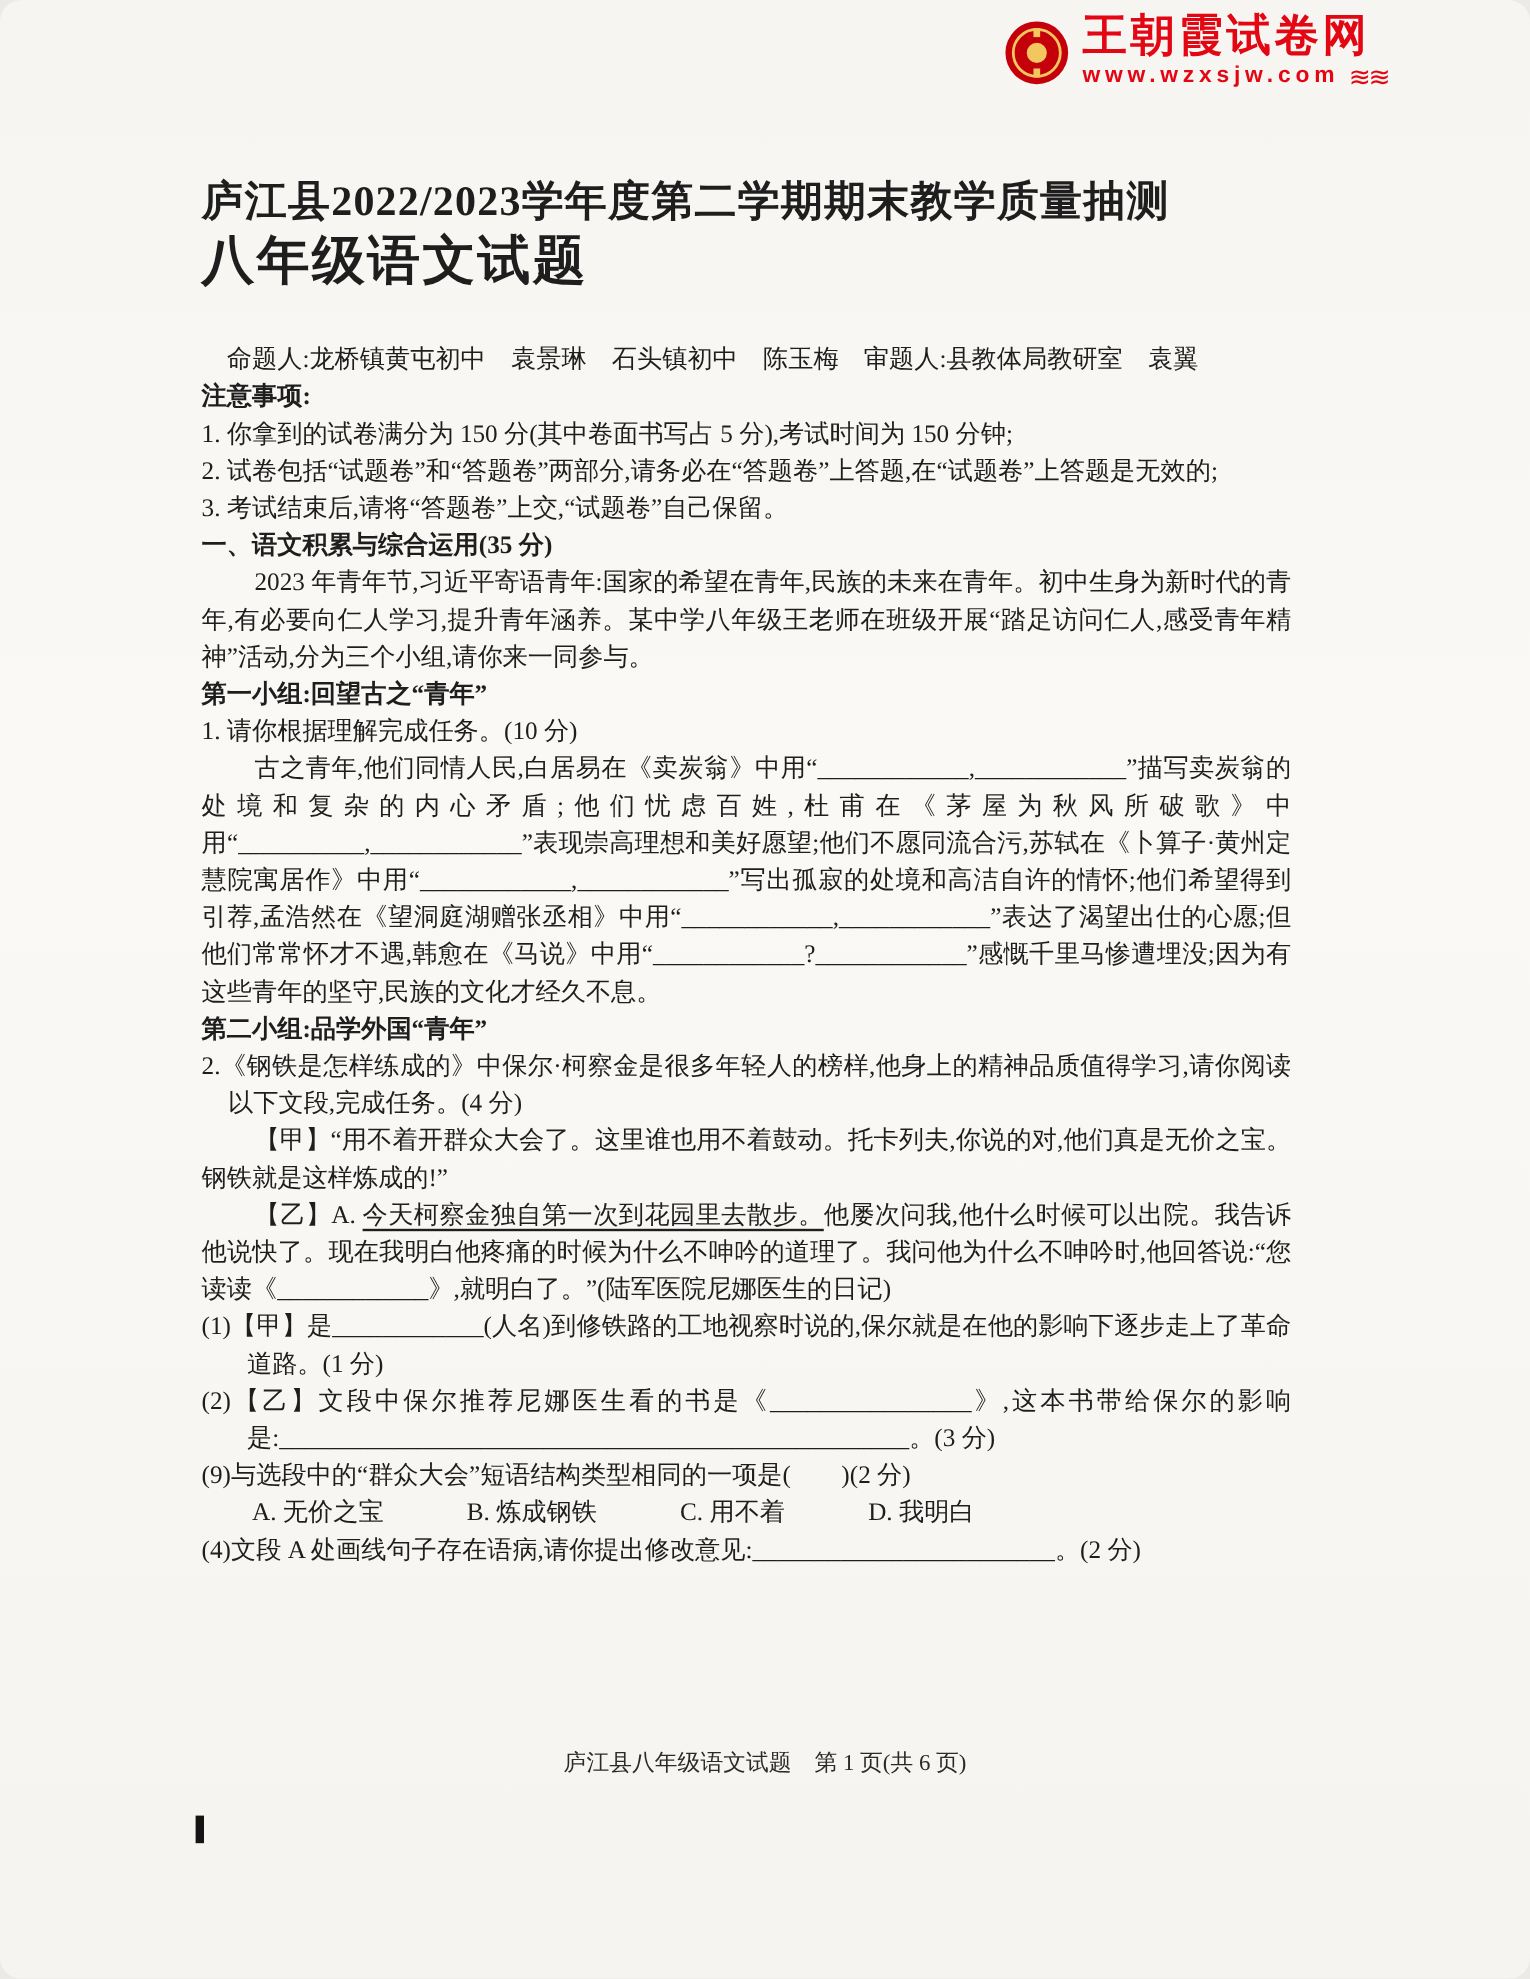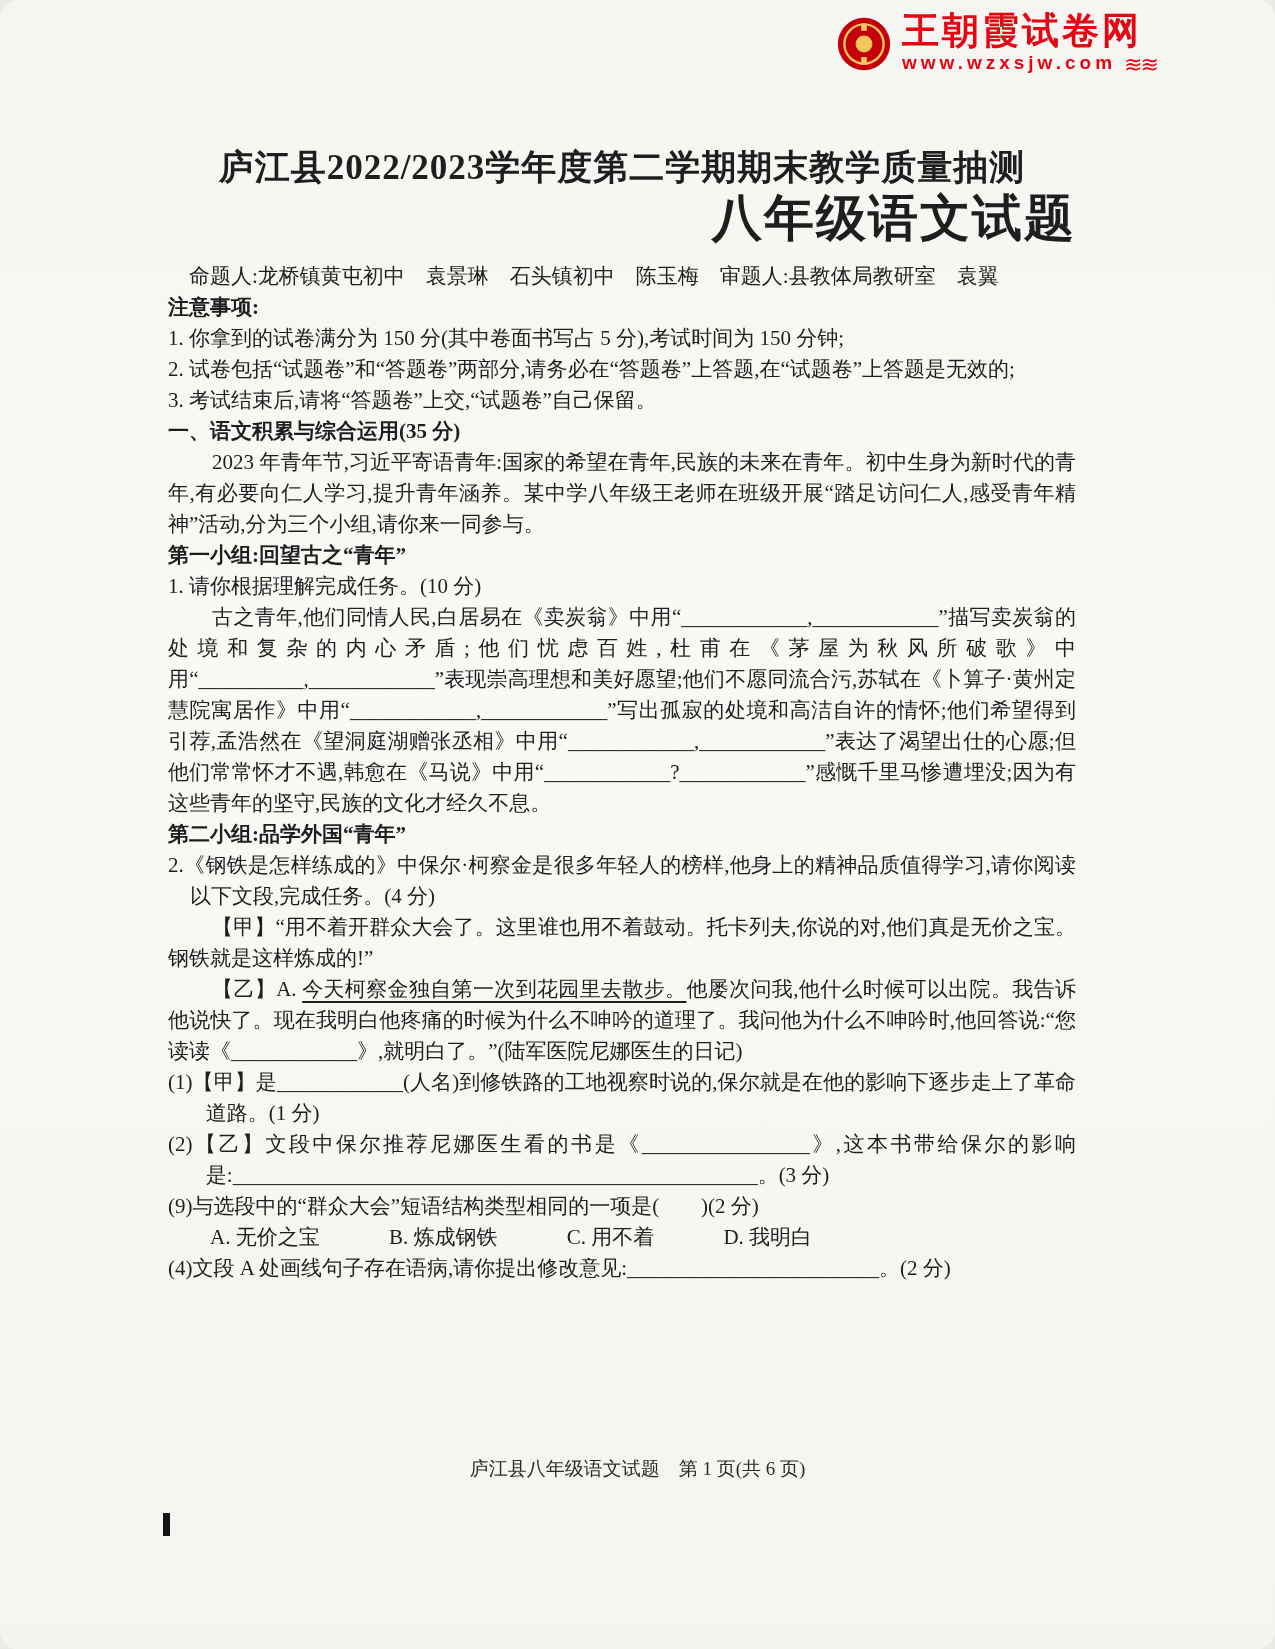--- a/index.html
+++ b/index.html
@@ -49,33 +49,32 @@
   .content {
     position: absolute;
     left: 168px;
     top: 146px;
     width: 908px;
     font-size: 21px;
     line-height: 31px;
     text-align: justify;
   }
   .title1 {
-    text-align: center;
     font-size: 35px;
     font-weight: bold;
     line-height: 44px;
     letter-spacing: 1px;
     white-space: nowrap;
   }
   .title2 {
-    text-align: right;
-    font-size: 50px;
+    text-align: left;
+    font-size: 44px;
     font-weight: bold;
     line-height: 56px;
-    margin-bottom: 15px;
+    margin-bottom: 38px;
     letter-spacing: 2px;
   }
   .byline { text-indent: 1em; }
   .bold { font-weight: bold; }
   .indent { text-indent: 2.1em; }
   .hang1 { padding-left: 1.05em; text-indent: -1.05em; }
   .hang2 { padding-left: 1.8em; text-indent: -1.8em; }
   .options { padding-left: 2em; }
   .options span { margin-right: 64px; white-space: nowrap; }
   .options span:last-child { margin-right: 0; }

